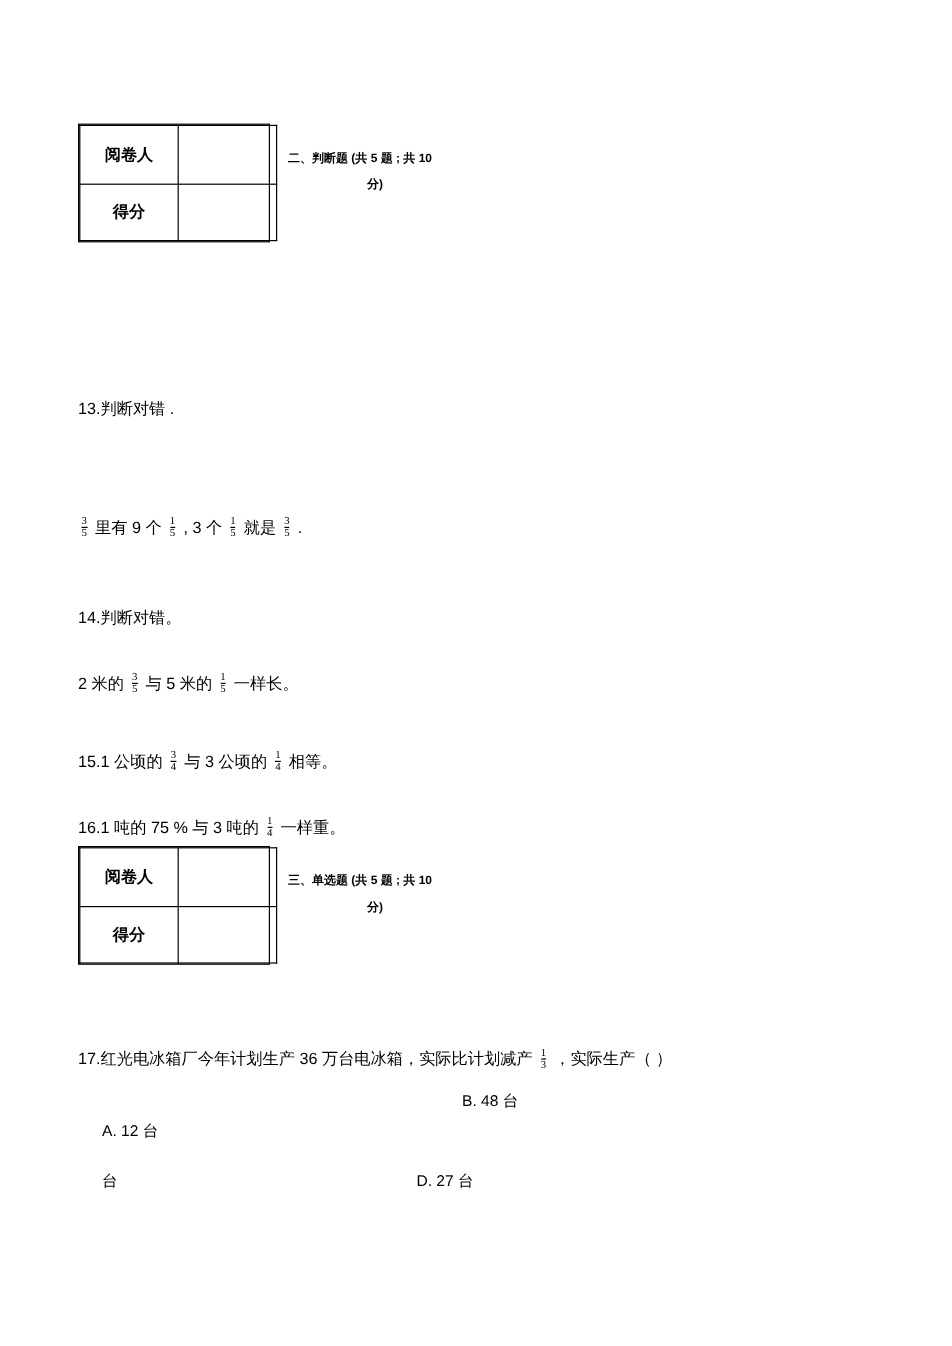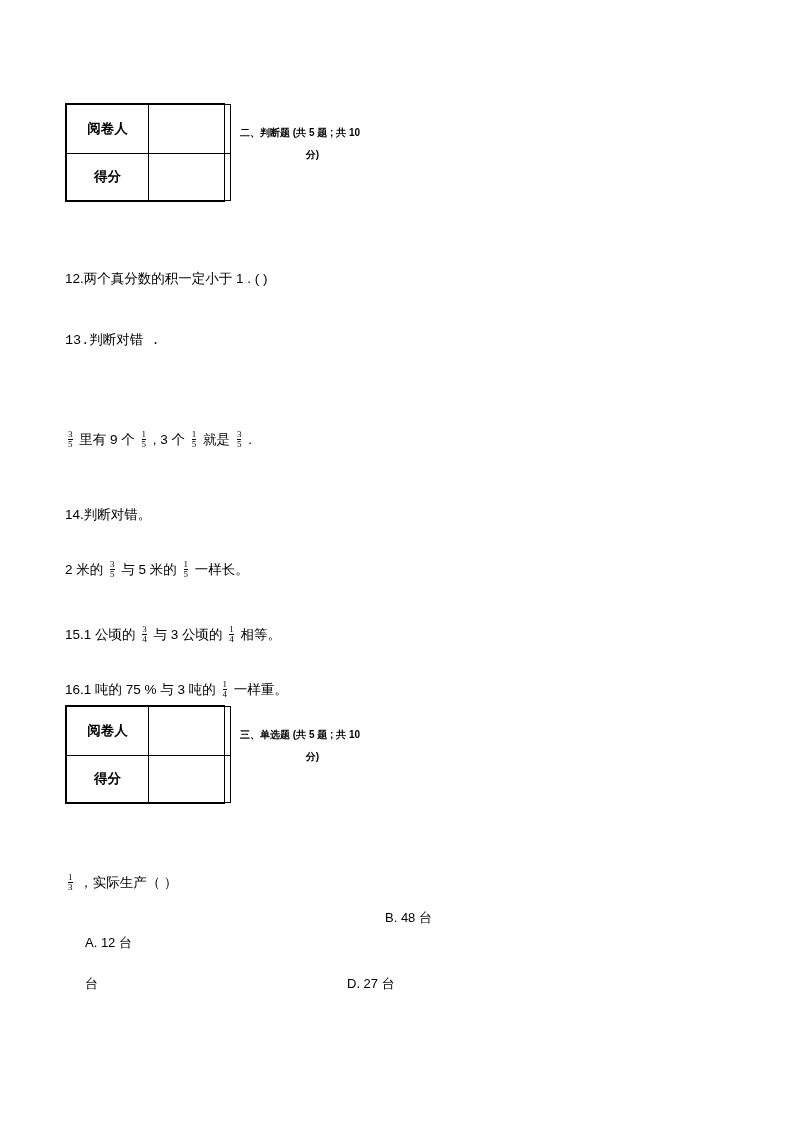--- a/index.html
+++ b/index.html
@@ -116,23 +116,22 @@
       </tr>
     </tbody>
       </table>
   </div>
 
   <div class="section-head" style="left:240px; top:107px;">
     <span>二、判断题 (共 5 题 ; 共 10</span>
     <span class="l2">分)</span>
   </div>
 
-  <div class="q" style="left:65px; top:254px;">12.两个真分数的积一定小于 1 . (        )</div>
-
-  <div class="q" style="left:65px; top:316px;font-family:Liberation Mono, monospace;">13.判断对错 .</div>
+
+  <div class="q" style="left:65px; top:316px;">13.判断对错 .</div>
 
   <div class="q" style="left:65px; top:415px;">
     <span class="frac">
       <span class="num2">3</span>
       <span class="den">5</span>
     </span>
     <span>里有 9 个</span>
     <span class="frac">
       <span class="num2">1</span>
       <span class="den">5</span>
@@ -203,20 +202,21 @@
     </tbody>
       </table>
   </div>
 
   <div class="section-head" style="left:240px; top:709px;">
     <span>三、单选题 (共 5 题 ; 共 10</span>
     <span class="l2">分)</span>
   </div>
 
   <div class="q" style="left:65px; top:858px;">
+    <span>17.红光电冰箱厂今年计划生产 36 万台电冰箱，实际比计划减产</span>
     <span class="frac">
       <span class="num2">1</span>
       <span class="den">3</span>
     </span>
     <span>，实际生产（        ）</span>
   </div>
 
   <div class="opt" style="left:85px; top:919px;">A. 12 台</div>
   <div class="opt" style="left:385px; top:894px;">B. 48 台</div>
   <div class="opt" style="left:686px; top:919px;">C. 42</div>

